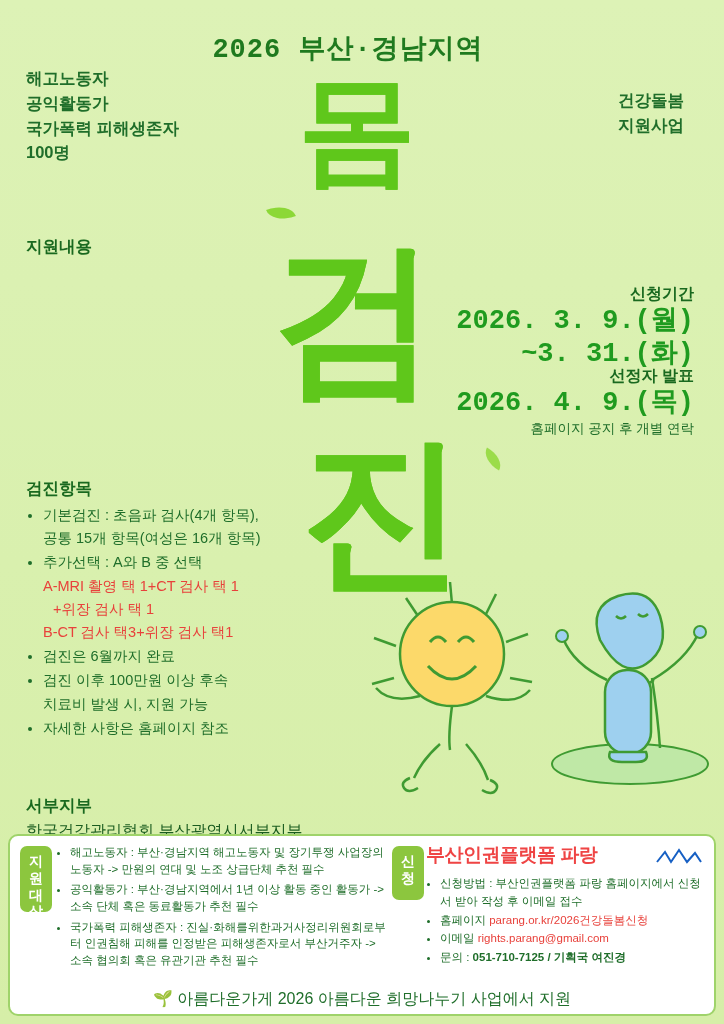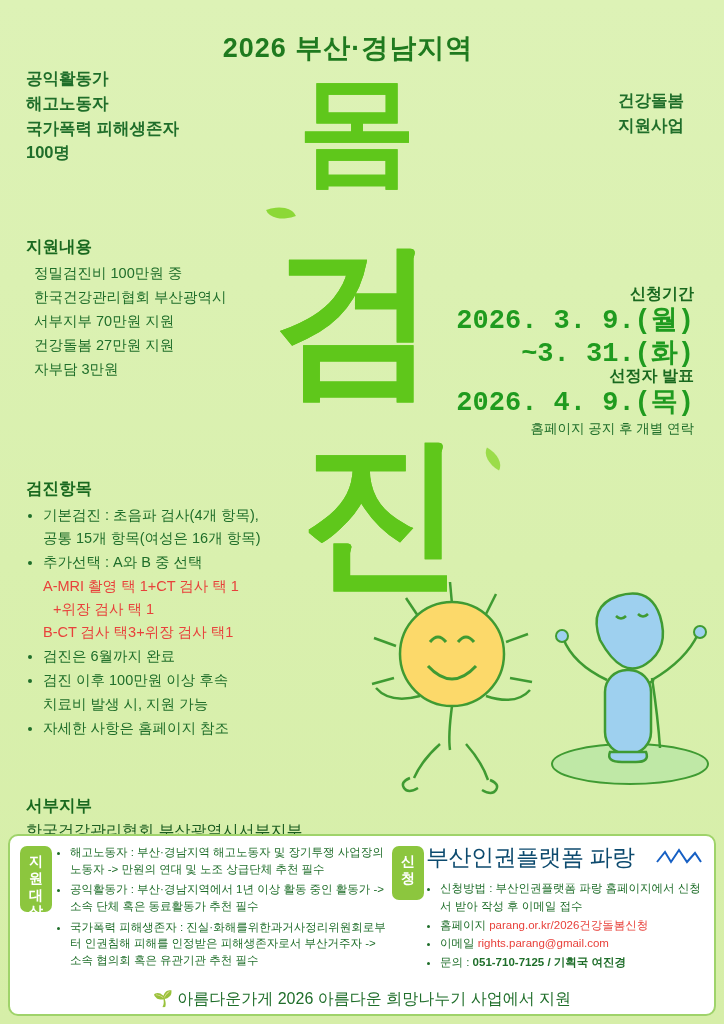--- a/index.html
+++ b/index.html
@@ -12,21 +12,21 @@
     overflow:hidden;
   }
   .poster{
     position:absolute;left:0;top:0;width:724px;height:1024px;
     background:linear-gradient(180deg,#ddf2b6 0%,#d9f0ae 55%,#d6eea8 100%);
   }
   
   .title-top{
     position:absolute;top:30px;left:0;width:696px;text-align:center;
     font-size:27px;font-weight:bold;letter-spacing:1px;color:#1f7a1f;
-    font-family:Liberation Sans, sans-serif;
+    font-family:Liberation Mono, monospace;
   }
   .lefttop{
     position:absolute;left:26px;top:66px;
     font-size:16.5px;line-height:1.5;font-weight:bold;color:#1f6e2a;
   }
   .righttop{
     position:absolute;right:40px;top:88px;text-align:left;
     font-size:16.5px;line-height:1.5;font-weight:bold;color:#1f6e2a;
   }
   
@@ -77,65 +77,58 @@
     position:absolute;top:10px;width:28px;border-radius:7px;
     background:#8cc63e;color:#fff;font-weight:bold;font-size:14px;
     text-align:center;padding:7px 2px;line-height:1.2;
   }
   .tabL{left:10px;height:52px;}
   .tabR{left:382px;height:40px;}
   .bleft{position:absolute;left:46px;top:8px;width:330px;}
   .bleft ul{margin:0;padding-left:14px;}
   .bleft li{font-size:11.5px;line-height:1.45;color:#1f6e2a;margin-bottom:4px;}
   .bright{position:absolute;left:416px;top:6px;width:285px;}
-  .brand{font-size:23px;font-weight:normal;color:#0c4a6e;letter-spacing:-0.5px;}
+  .brand{font-size:19px;font-weight:bold;color:#ef4444;letter-spacing:-0.5px;}
   .bright ul{margin:6px 0 0 0;padding-left:14px;}
   .bright li{font-size:11.5px;line-height:1.6;color:#1f6e2a;}
   .link{color:#e8413b;}
   .footline{
     position:absolute;left:0;right:0;bottom:4px;text-align:center;
     font-size:16px;color:#1f6e2a;
   }
   .fsprout{color:#6abf2a;}
   ul{list-style:disc;}
 </style>
 </head>
 <body>
 
 <div class="poster">
 
   <div class="title-top">2026 부산·경남지역</div>
 
   <div class="lefttop">
+    <div>해고노동자</div>
     <div>공익활동가</div>
-    <div>해고노동자</div>
     <div>국가폭력 피해생존자</div>
     <div>100명</div>
   </div>
 
   <div class="righttop">
     <div>건강돌봄</div>
     <div>지원사업</div>
   </div>
 
   <div class="bigword bw1">몸</div>
   <div class="bigword bw2">검</div>
   <div class="bigword bw3">진</div>
   <div class="leaf" style="left:268px;top:205px;"></div>
   <div class="leaf2" style="left:482px;top:452px;"></div>
 
   <div class="support">
     <div class="sec-h">지원내용</div>
-    <div class="body">
-      <div>정밀검진비 100만원 중</div>
-      <div>한국건강관리협회 부산광역시</div>
-      <div>서부지부 70만원 지원</div>
-      <div>건강돌봄 27만원 지원</div>
-      <div>자부담 3만원</div>
-    </div>
   </div>
 
   <div class="items">
     <div class="sec-h">검진항목</div>
     <ul>
       <li>
         <span>기본검진 : 초음파 검사(4개 항목),</span><br>
         <span>공통 15개 항목(여성은 16개 항목)</span>
       </li>
       <li>

